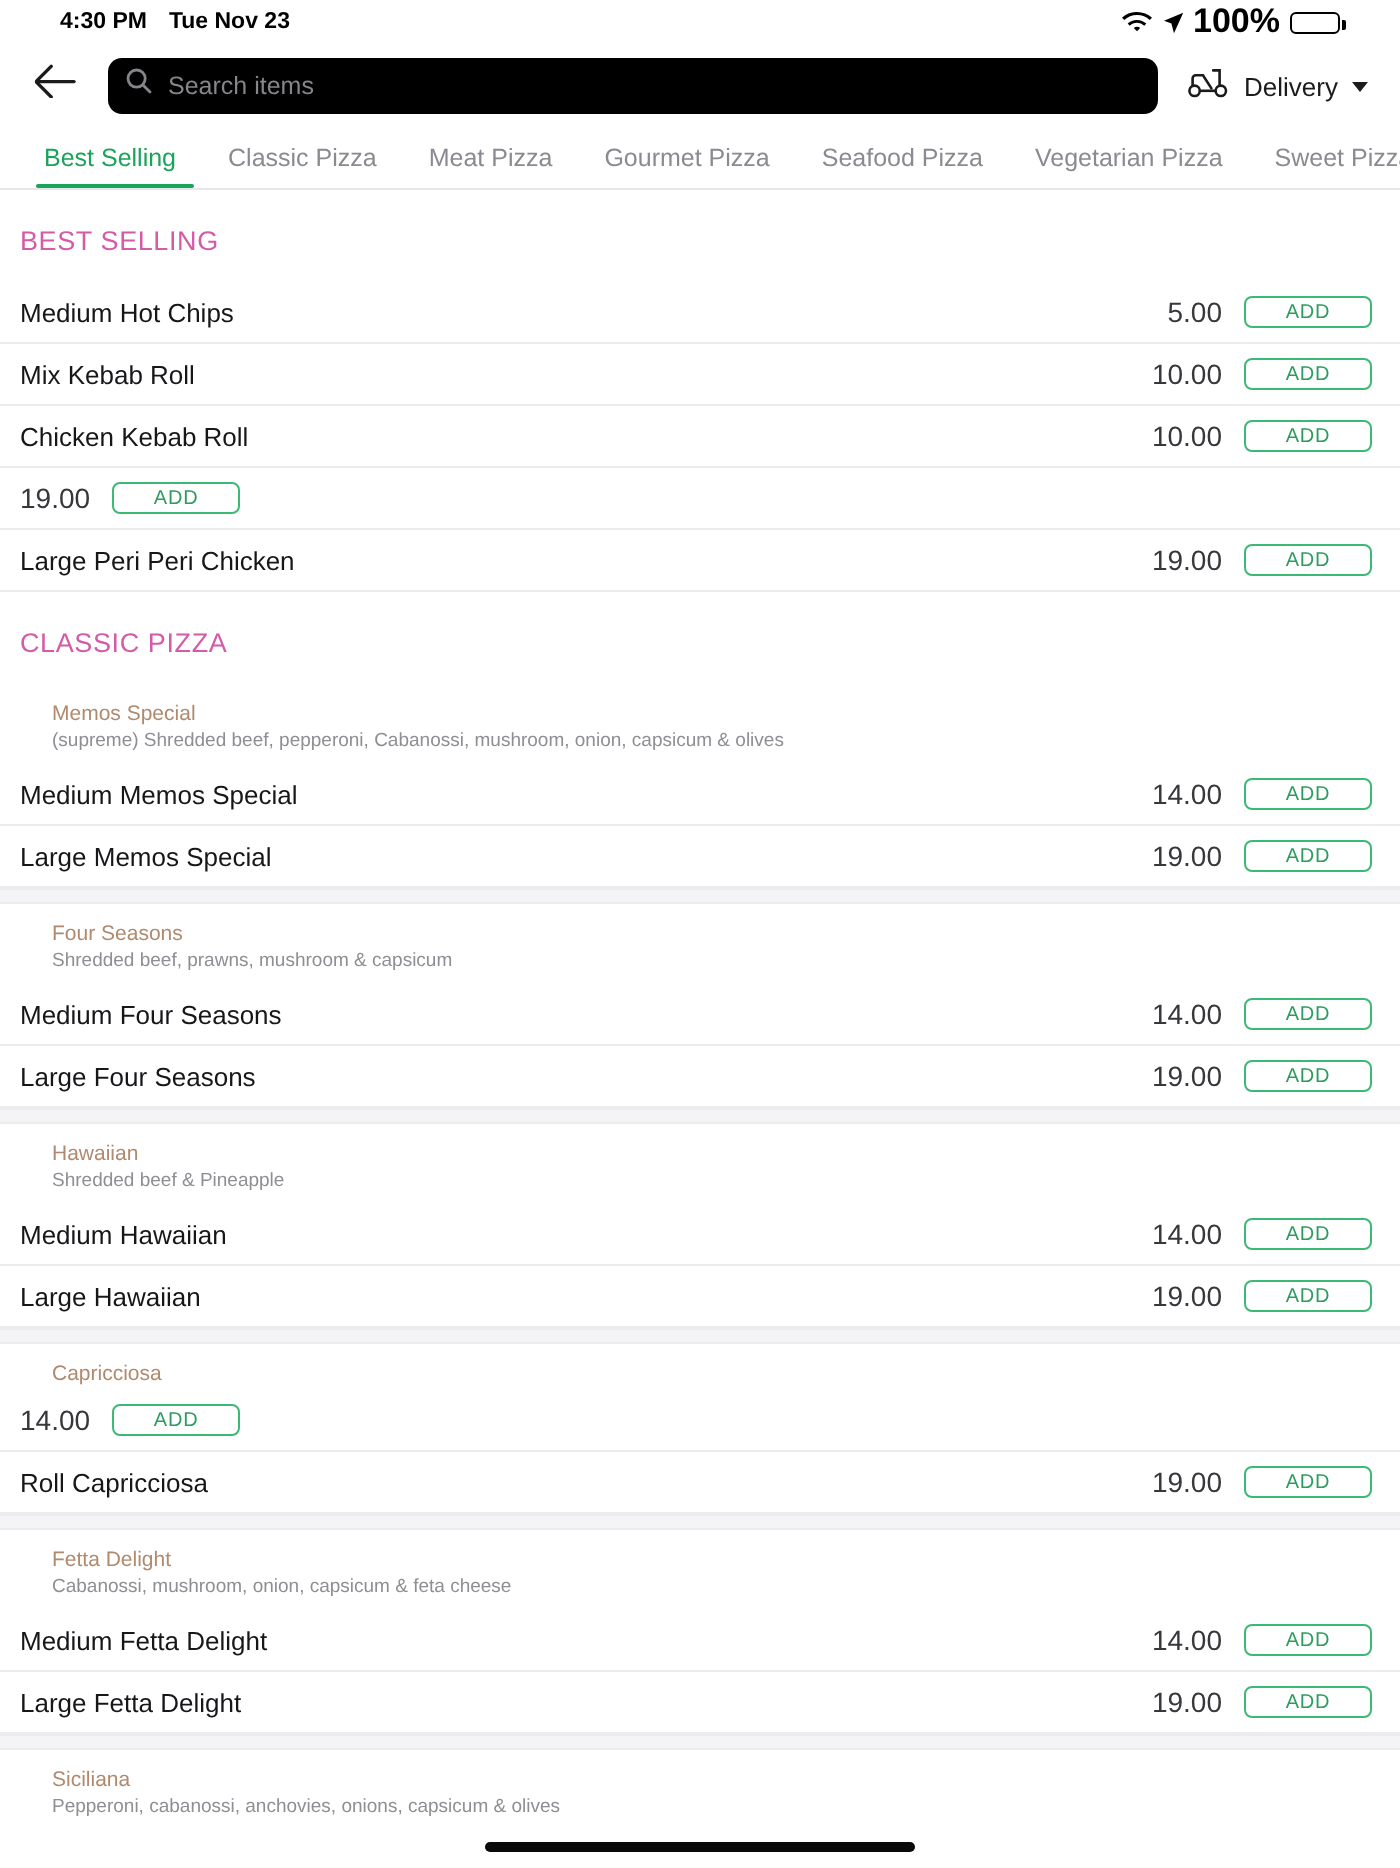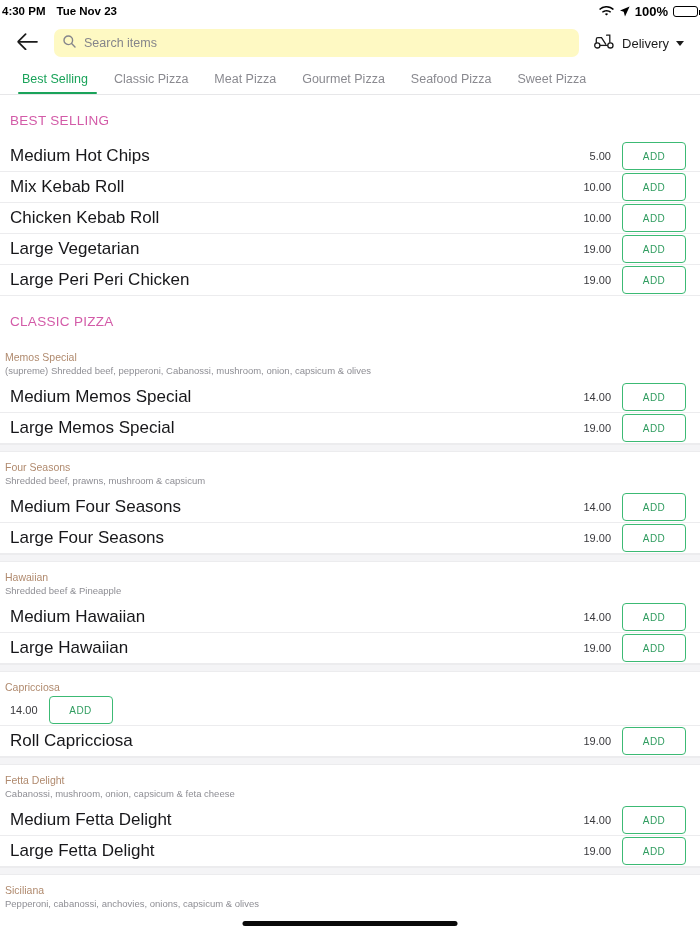--- a/index.html
+++ b/index.html
@@ -8,31 +8,31 @@
     width: 700px; height: 934px;
     background: #ffffff;
     font-family: "Liberation Sans", sans-serif;
     overflow: hidden;
   }
   
   .statusbar {
     height: 22px;
     display: flex;
     align-items: center;
-    padding: 0 2px;
+    padding: 0 30px;
     font-size: 11.5px;
     font-weight: bold;
     color: #000;
     background: #fff;
     gap: 24px;
   }
   .statusbar .left { display: flex; align-items: center; gap: 11px; }
   .statusbar .right { margin-left: auto; display: flex; align-items: center; gap: 5px; }
   .wifi-icon svg, .loc-icon svg { display: block; }
-  .batt-pct { font-size: 13px; font-weight: bold; }
+  .batt-pct { font-size: 17px; font-weight: bold; }
   .batt {
     width: 25px; height: 11px;
     border: 1px solid #000; border-radius: 3px;
     position: relative;
     padding: 1.5px;
   }
   .batt::after {
     content: ""; position: absolute; right: -3.5px; top: 3px;
     width: 2px; height: 5px; background: #000; border-radius: 0 1px 1px 0;
   }
@@ -49,21 +49,21 @@
   }
   .back-btn {
     width: 26px; height: 26px;
     display: flex; align-items: center; justify-content: center;
     color: #1b1b1b;
     cursor: pointer;
   }
   .searchbox {
     flex: 1;
     height: 28px;
-    background: #fef9c3;
+    background: #000000;
     border-radius: 7px;
     display: flex;
     align-items: center;
     padding: 0 9px;
     gap: 8px;
   }
   .searchbox .ph {
     font-size: 12.5px;
     color: #85858b;
   }
@@ -117,52 +117,52 @@
     position: relative;
     background: #fff;
   }
   .section-head {
     font-size: 13.5px;
     color: #d35ba8;
     letter-spacing: .3px;
     padding: 18px 14px 13px 10px;
   }
   .group-head {
-    padding: 9px 14px 0 5px;
+    padding: 9px 14px 0 26px;
   }
   .group-title {
     font-size: 10.5px;
     color: #b08a6e;
     padding-bottom: 2px;
   }
   .group-desc {
     font-size: 9.5px;
     color: #8e8e94;
     padding-bottom: 6px;
   }
   .item {
     display: flex;
     align-items: center;
     height: 31px;
     border-bottom: 1px solid #ececee;
     padding: 0 14px 0 10px;
   }
   .item .nm {
-    font-size: 17px;
+    font-size: 13px;
     color: #17171a;
     flex: 1;
   }
   .item .pr {
-    font-size: 11px;
+    font-size: 14px;
     color: #38383c;
     margin-right: 11px;
   }
   .add-btn {
     width: 64px;
-    height: 28px;
+    height: 16px;
     border: 1px solid #3cba74;
     border-radius: 4px;
     color: #2f9c5f;
     font-size: 10px;
     letter-spacing: .4px;
     display: flex;
     align-items: center;
     justify-content: center;
     background: #fff;
     cursor: pointer;
@@ -243,20 +243,21 @@
     <span class="chev-dn"></span>
   </div>
 </div>
 
 <div class="tabs">
   <div class="tab active">Best Selling</div>
   <div class="tab">Classic Pizza</div>
   <div class="tab">Meat Pizza</div>
   <div class="tab">Gourmet Pizza</div>
   <div class="tab">Seafood Pizza</div>
+  <div class="tab">Vegetarian Pizza</div>
   <div class="tab">Sweet Pizza</div>
 
 </div>
 
 <div class="scroll">
 
   <div class="section-head">BEST SELLING</div>
 
   <div class="item">
     <div class="nm">Medium Hot Chips</div>
@@ -267,21 +268,20 @@
     <div class="nm">Mix Kebab Roll</div>
     <div class="pr">10.00</div>
     <div class="add-btn">ADD</div>
   </div>
   <div class="item">
     <div class="nm">Chicken Kebab Roll</div>
     <div class="pr">10.00</div>
     <div class="add-btn">ADD</div>
   </div>
   <div class="item">
-    <div class="nm">Large Vegetarian</div>
     <div class="pr">19.00</div>
     <div class="add-btn">ADD</div>
   </div>
   <div class="item">
     <div class="nm">Large Peri Peri Chicken</div>
     <div class="pr">19.00</div>
     <div class="add-btn">ADD</div>
   </div>
 
   <div class="section-head">CLASSIC PIZZA</div>

